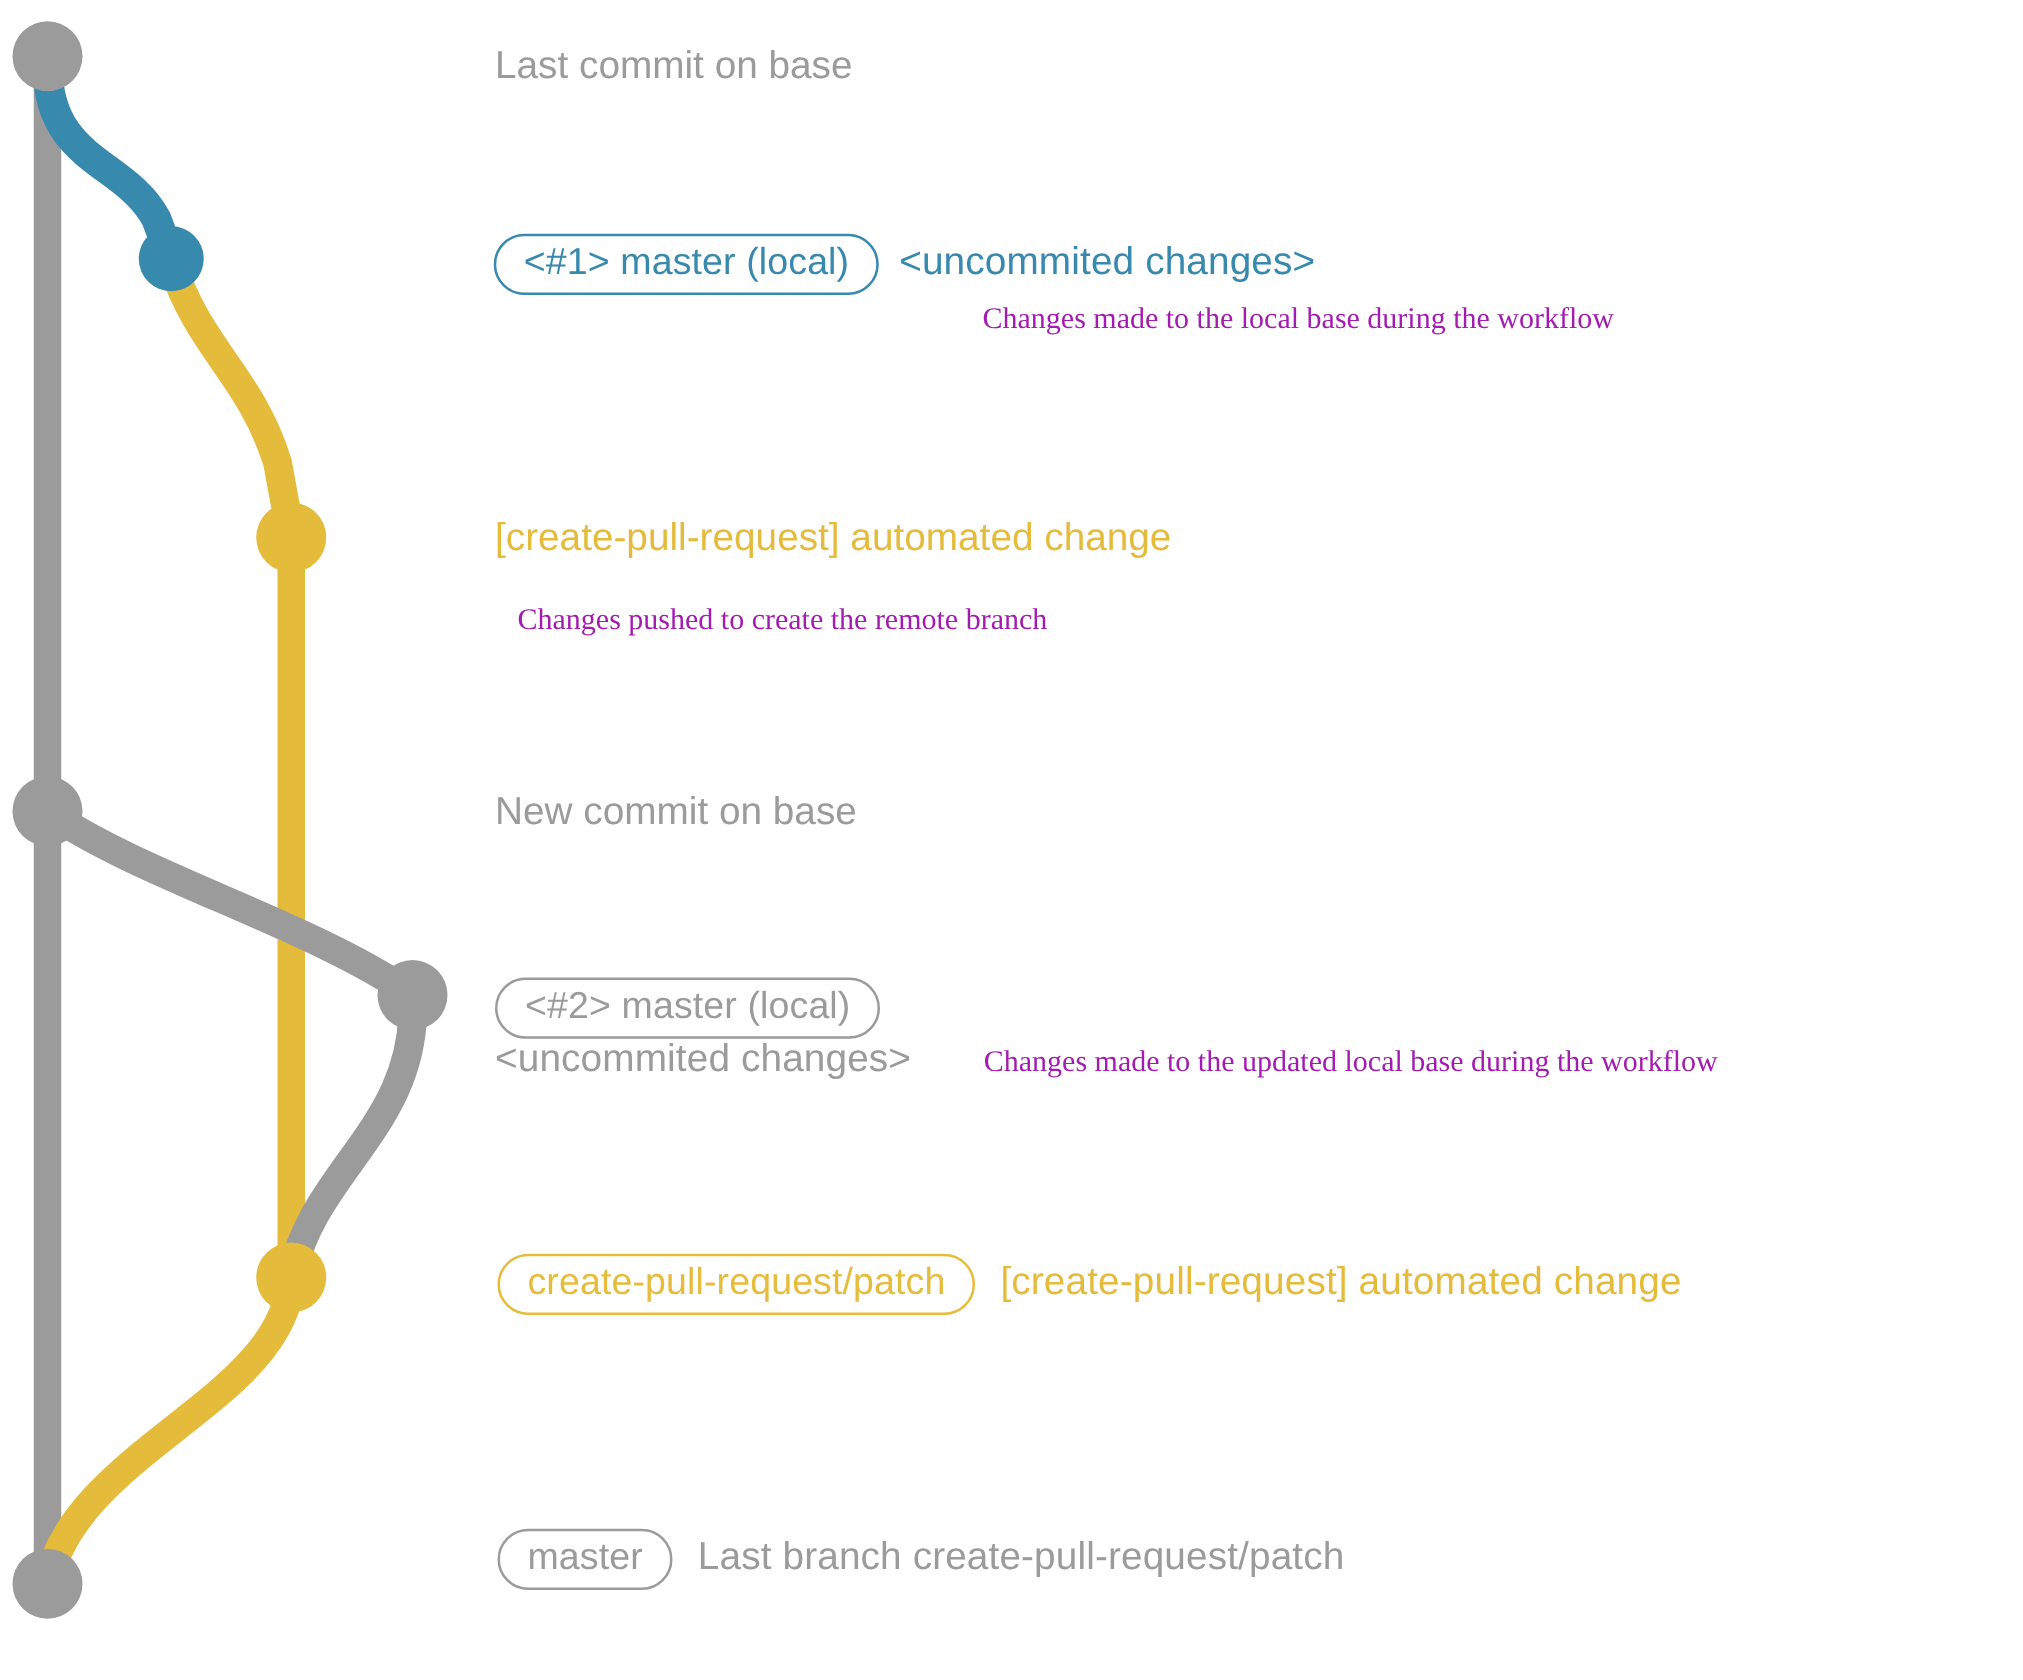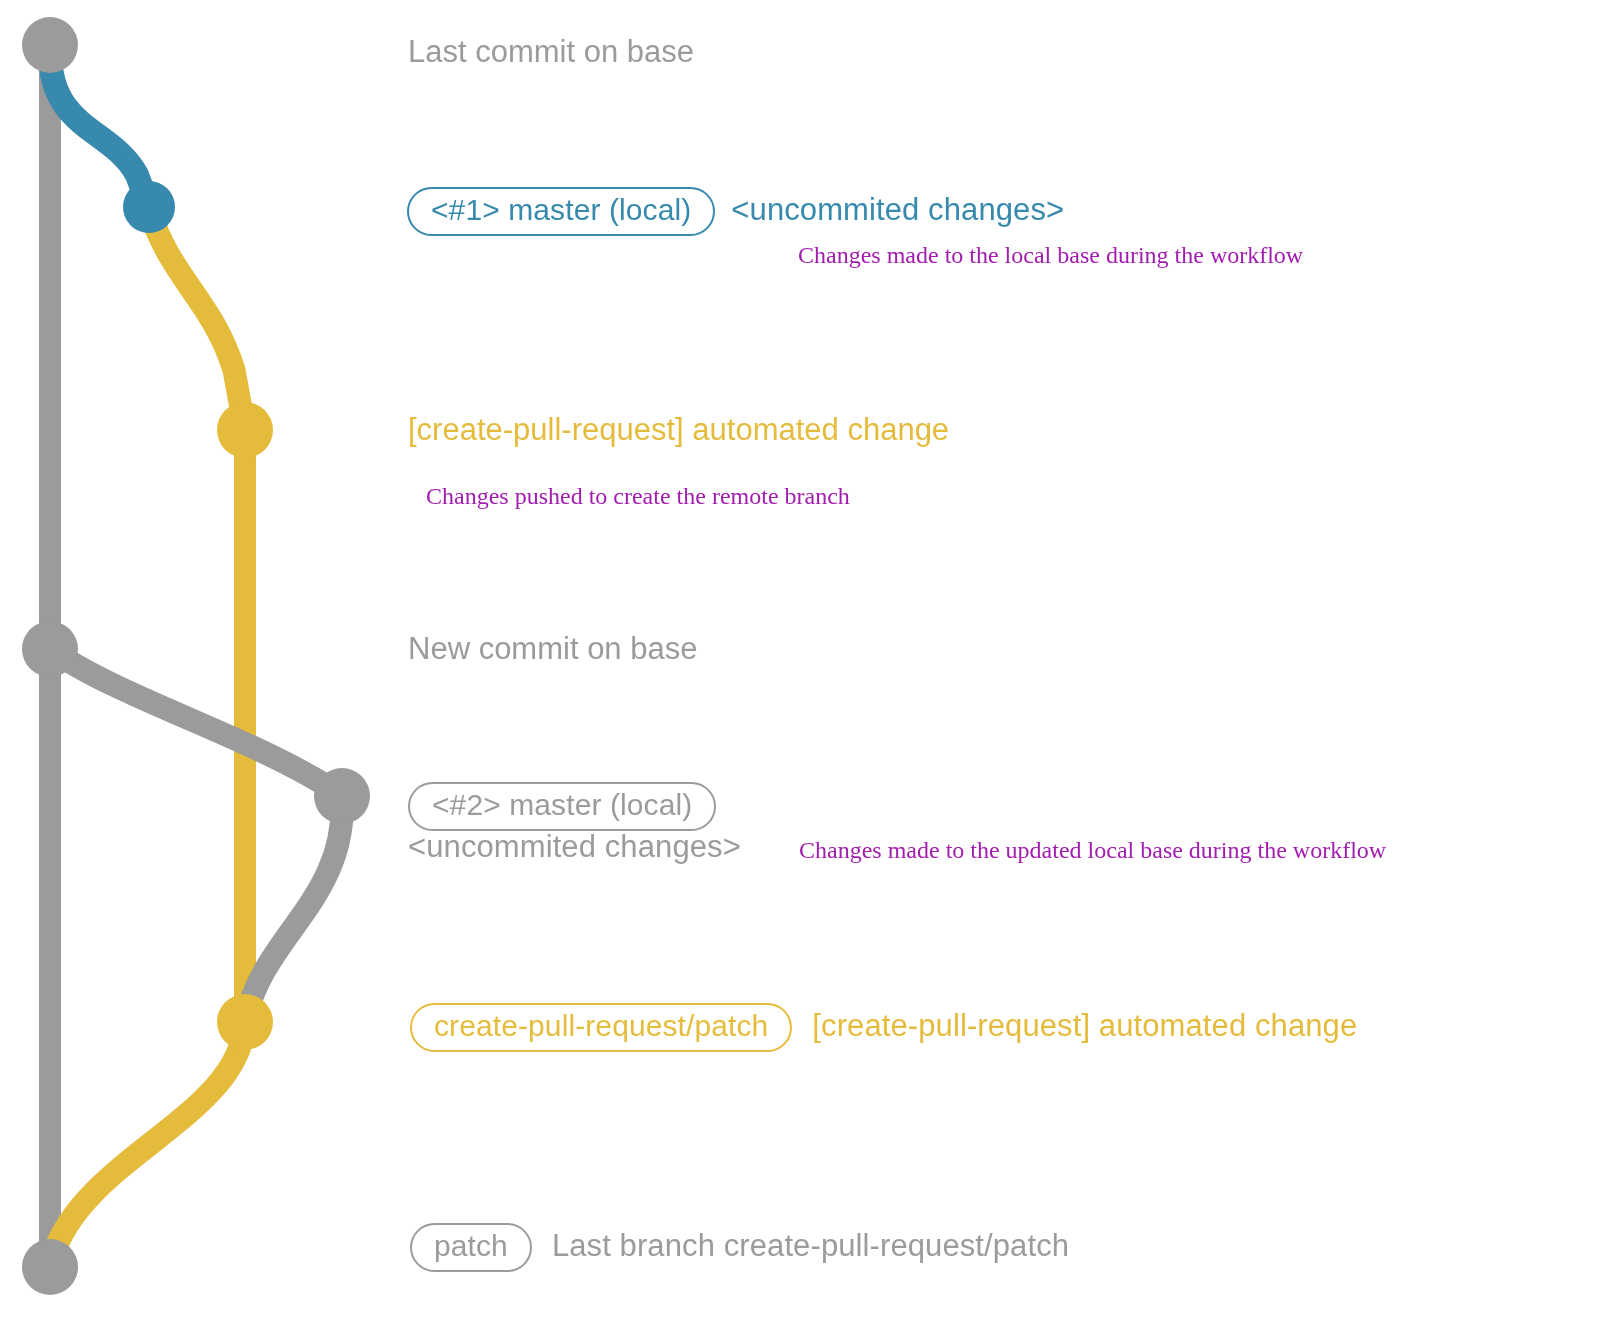--- a/index.html
+++ b/index.html
@@ -11,21 +11,20 @@
   body {
     font-family: "Liberation Sans", sans-serif;
     -webkit-font-smoothing: antialiased;
   }
   #canvas {
     position: relative;
     width: 1492px;
     height: 1344px;
     background: #ffffff;
     overflow: hidden;
-    margin-left: 12px;
   }
   #graph-svg {
     position: absolute;
     left: 0;
     top: 0;
     width: 1618px;
     height: 1344px;
   }
   .row {
     position: absolute;
@@ -139,18 +138,18 @@
   </div>
   <div class="desc" style="left:787px; top:838px;">Changes made to the updated local base during the workflow</div>
 
   <div class="row" style="left:398px; top:1003px;">
     <span class="badge badge-yellow">create-pull-request/patch</span>
     <span class="gap-md"></span>
     <span class="subject subject-yellow">[create-pull-request] automated change</span>
   </div>
 
   <div class="row" style="left:398px; top:1223px;">
-    <span class="badge badge-gray">patch</span>
+    <span class="badge badge-gray">master</span>
     <span class="gap-md"></span>
     <span class="subject subject-gray">Last branch create-pull-request/patch</span>
   </div>
 
 </div>
 
 </body></html>

